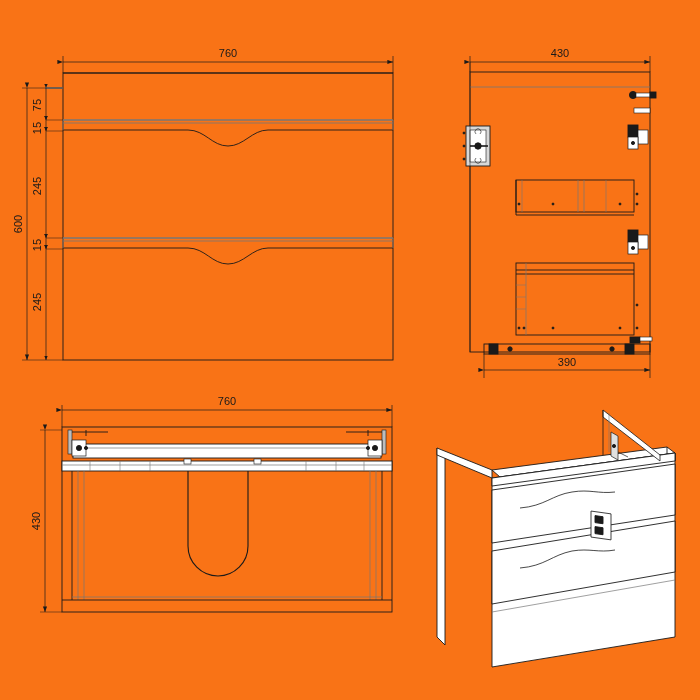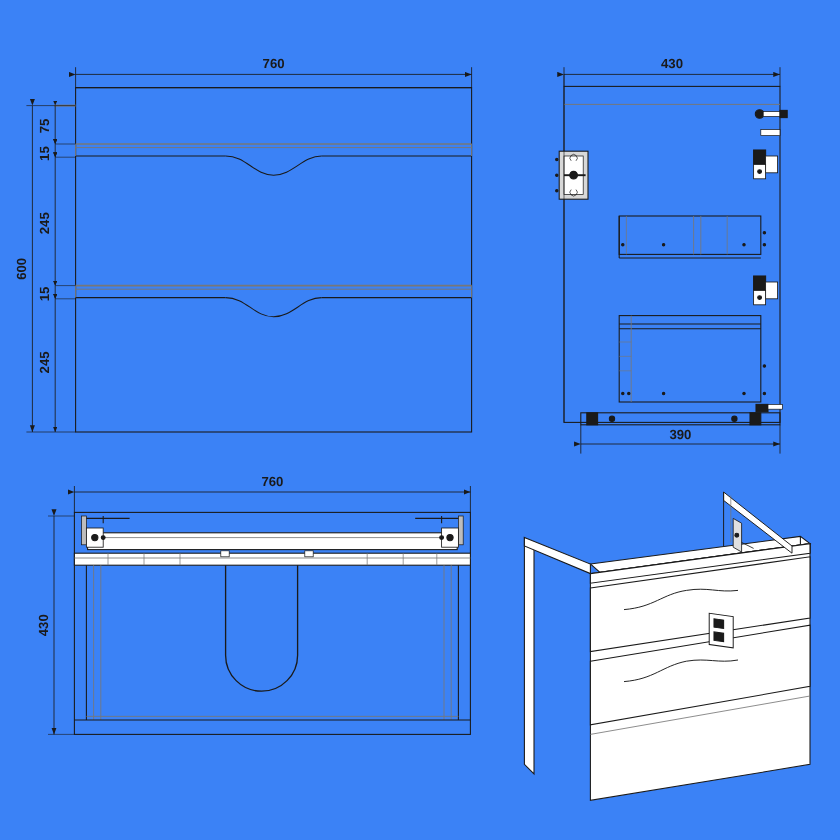--- a/index.html
+++ b/index.html
@@ -1,18 +1,18 @@
 <!DOCTYPE html>
 <html><head>
 <meta charset="utf-8">
 <style>
   html,body{margin:0;padding:0;background:#ffffff;}
   body{width:700px;height:700px;overflow:hidden;
        font-family:"Liberation Sans",sans-serif;}
-  #sheet{position:relative;width:700px;height:700px;background:#3b82f6;font-weight:bold;}
+  #sheet{position:relative;width:700px;height:700px;background:#f97316;}
   svg{display:block;}
   .dimtxt{font-family:"Liberation Sans",sans-serif;font-size:11px;fill:#1a1a1a;}
 </style>
 </head>
 <body>
 
 <div id="sheet">
 
 <svg width="700" height="700" viewBox="0 0 700 700">
 

